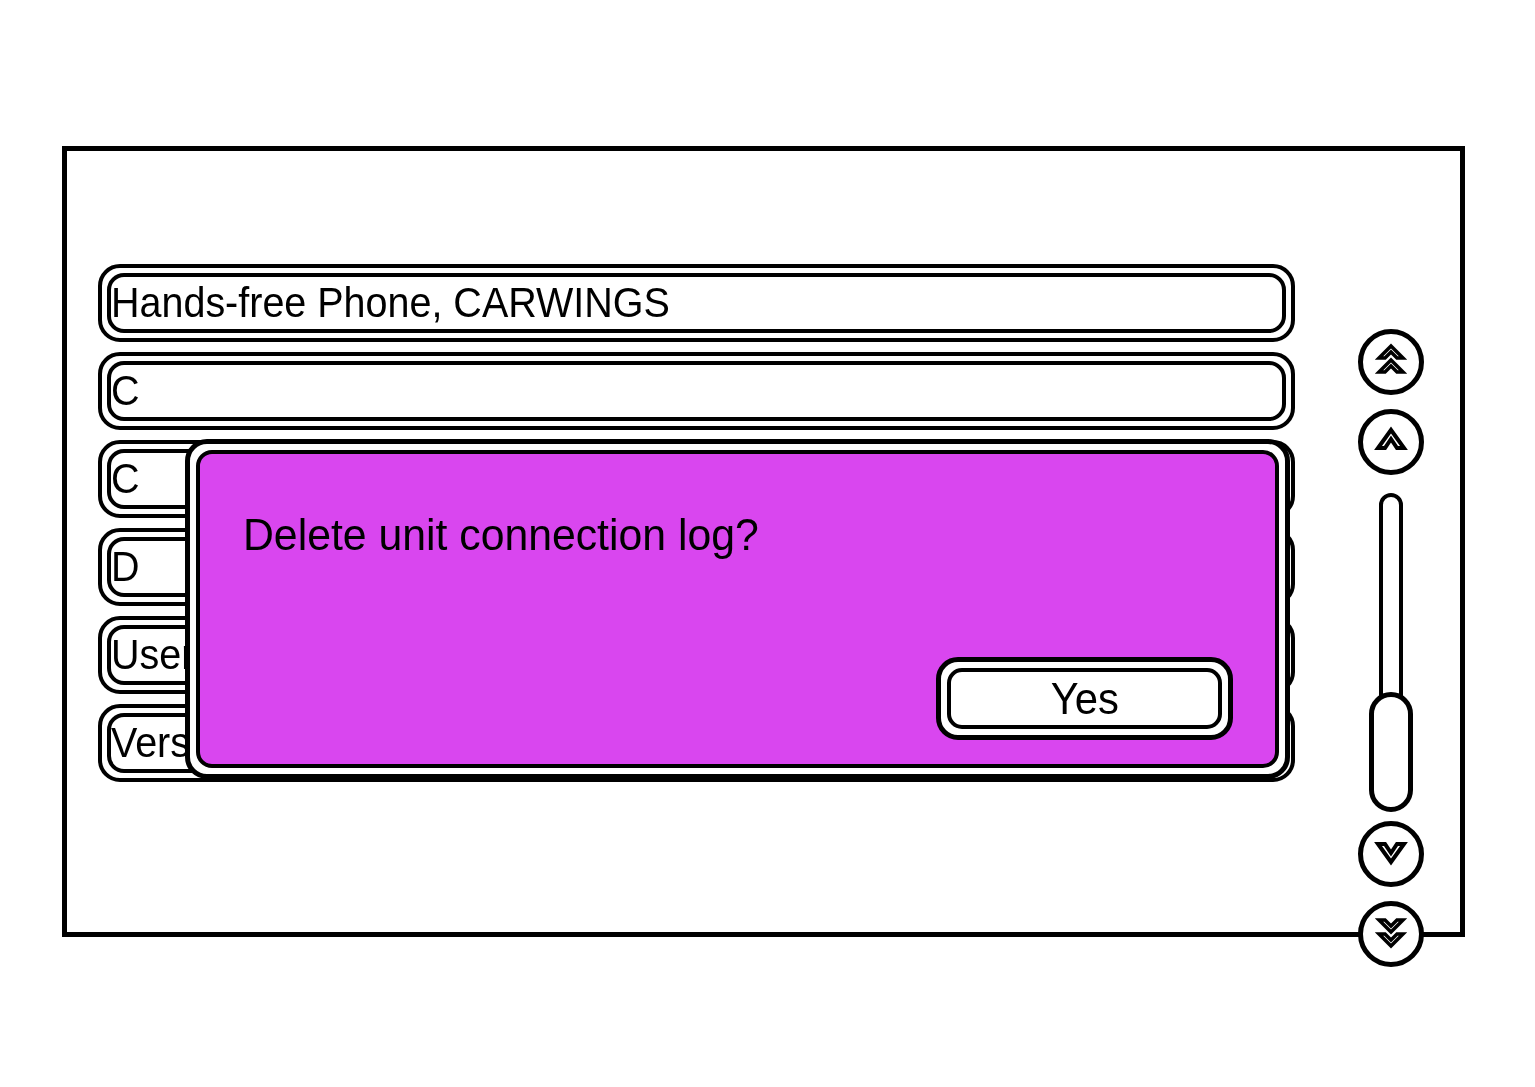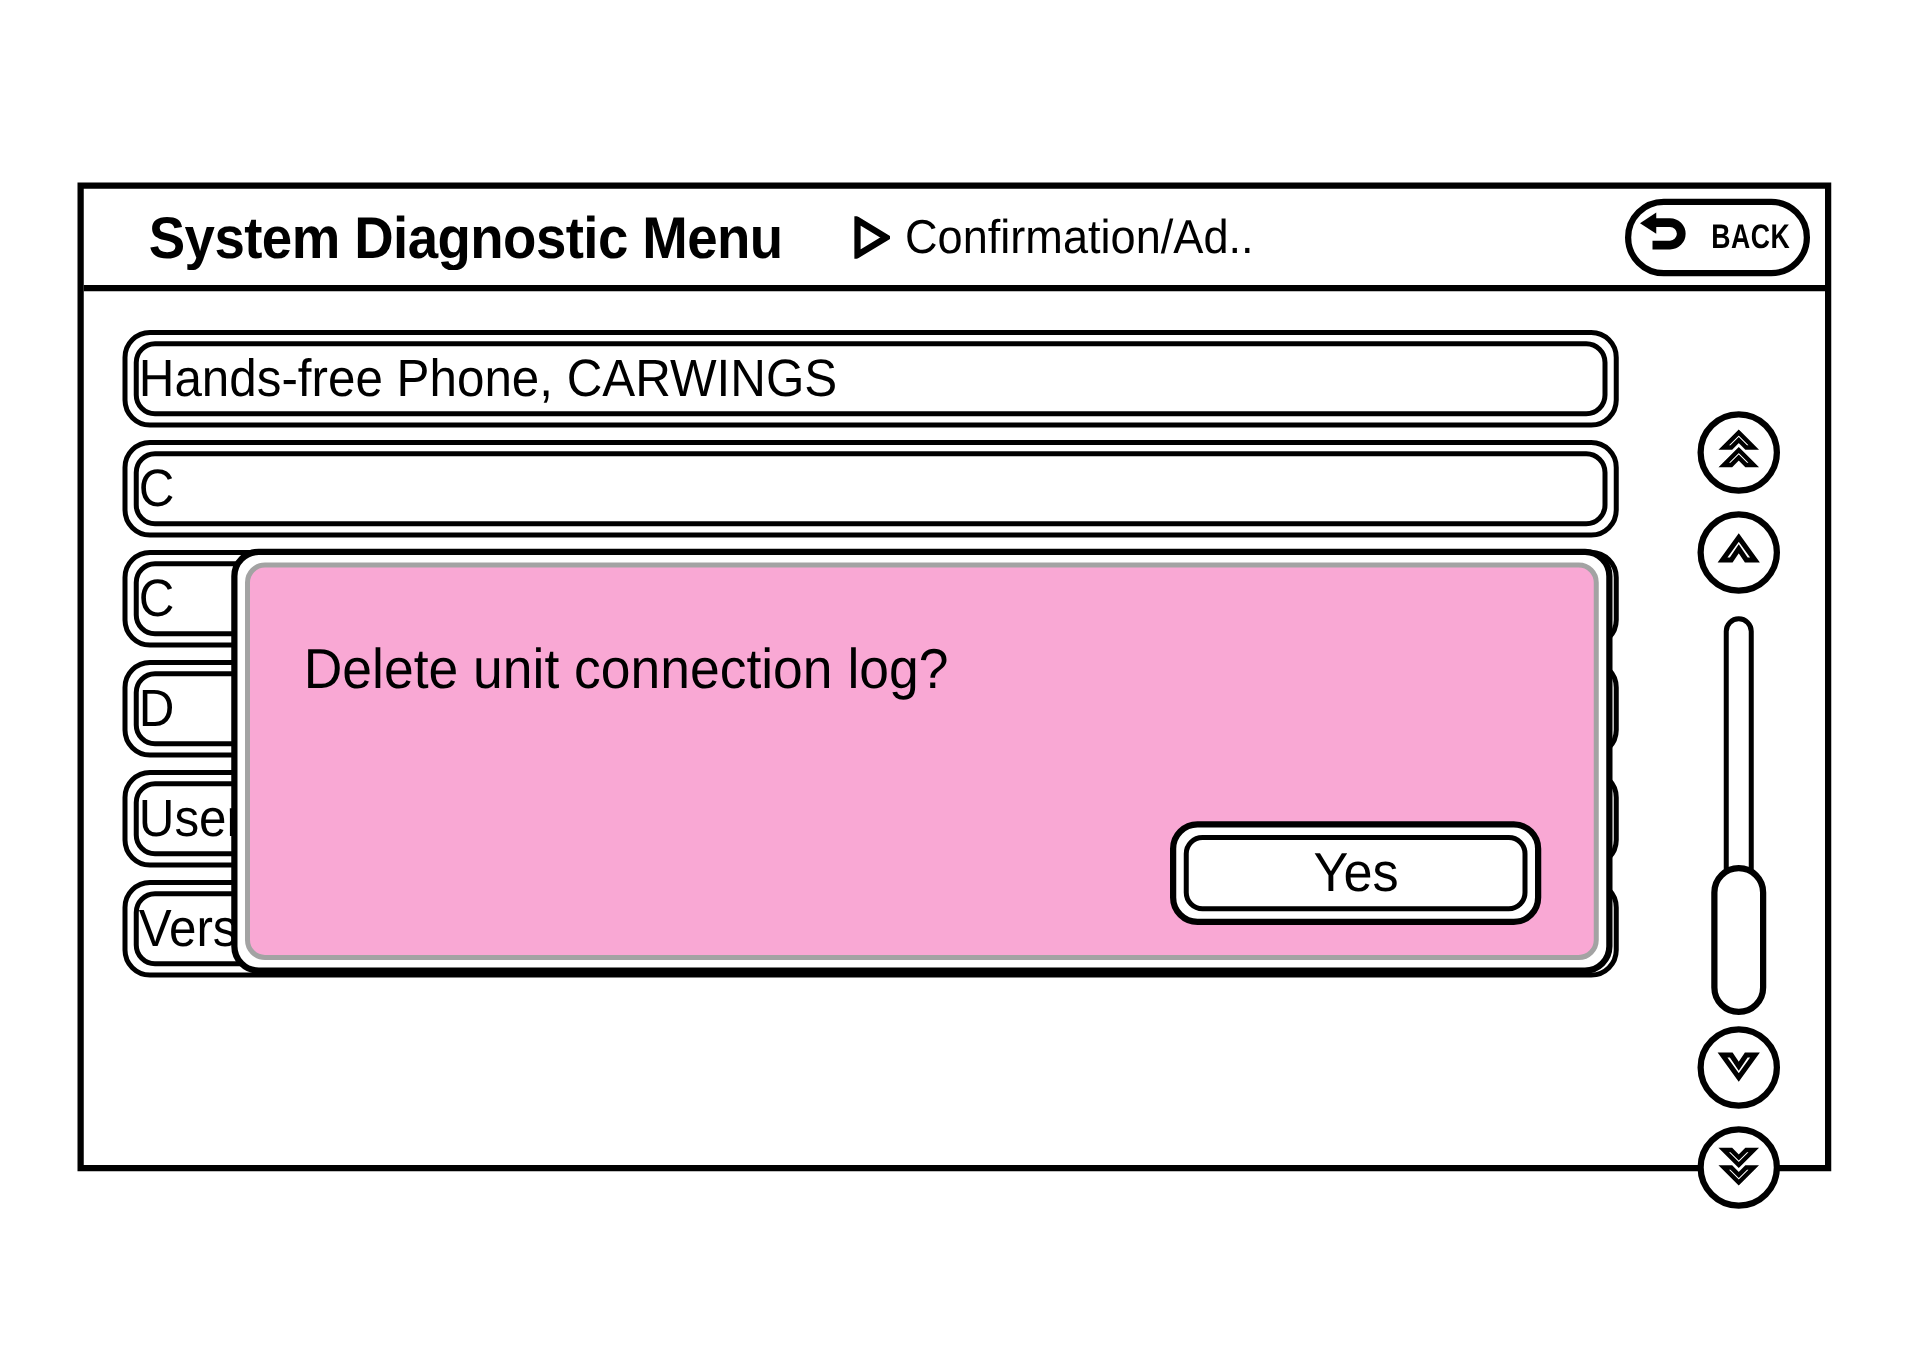--- a/index.html
+++ b/index.html
@@ -190,24 +190,24 @@
     box-sizing: border-box;
     background: #fff;
     z-index: 20;
   }
   #dialog-inner {
     position: absolute;
     left: 6px;
     top: 6px;
     right: 6px;
     bottom: 6px;
-    border: 4px solid #a3a3a3;
+    border: 4px solid #000000;
     border-radius: 16px;
     box-sizing: border-box;
-    background: #f9a8d4;
+    background: #d946ef;
   }
   #dialog-message {
     position: absolute;
     left: 43px;
     top: 58px;
     font-size: 45px;
     font-weight: 400;
     white-space: nowrap;
     line-height: 1;
     transform: scaleX(0.95);
@@ -251,42 +251,20 @@
     font-weight: 400;
     line-height: 1;
     transform: scaleX(0.95);
   }
 </style>
 </head>
 <body>
 
 <div id="screen-frame">
 
-  <div id="header-bar">
-
-    <div id="page-title">System Diagnostic Menu</div>
-
-    <span id="breadcrumb-sep">
-      <svg width="30" height="34" viewBox="0 0 30 34" aria-hidden="true">
-        <polygon points="4,3 27,17 4,31" fill="none" stroke="#000" stroke-width="5" stroke-linejoin="miter"></polygon>
-      </svg>
-    </span>
-
-    <div id="breadcrumb-current">Confirmation/Ad..</div>
-
-    <div id="back-button">
-      <span>
-        <svg width="46" height="38" viewBox="0 0 46 38" aria-hidden="true">
-          <path d="M14 10 H27 A9 9 0 0 1 27 28 H13" fill="none" stroke="#000" stroke-width="7" stroke-linecap="butt"></path>
-          <polygon points="16,2 16,19 3,10.5" fill="#000"></polygon>
-        </svg>
-      </span>
-      <span id="back-label">BACK</span>
-    </div>
-  </div>
 
   <div id="list-area">
 
     <div class="list-item">
       <div class="list-item-inner">
         <span class="list-item-label">Hands-free Phone, CARWINGS</span>
       </div>
     </div>
 
     <div class="list-item">

